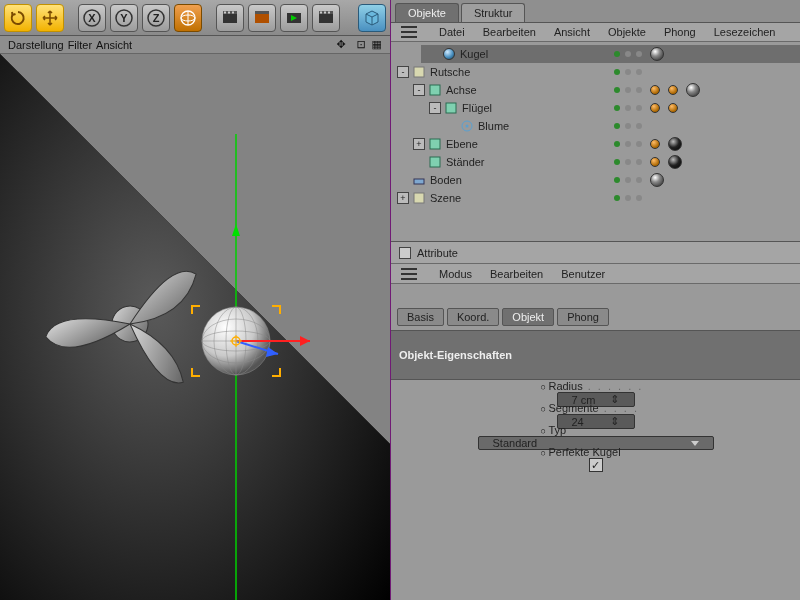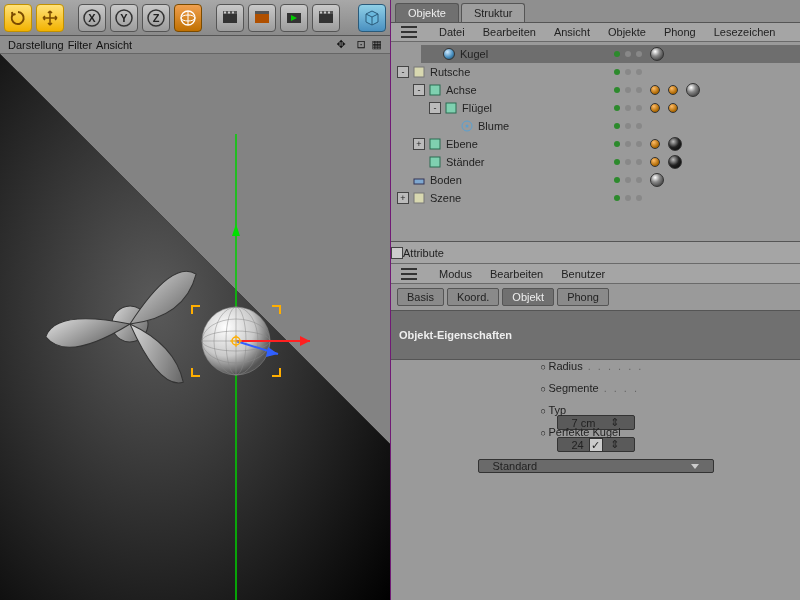--- a/index.html
+++ b/index.html
@@ -47,35 +47,35 @@
   .dot { width:6px; height:6px; border-radius:50%; }
   .dot.g { background:#2c8a2c; }
   .dot.gr { background:#888; }
   .tagcol { position:absolute; right:0; top:0; height:18px; display:flex; align-items:center; gap:8px; padding-right:6px; width:150px;}
   .tagball { width:14px; height:14px; border-radius:50%; background:radial-gradient(circle at 35% 30%, #fff, #888 40%, #222 100%); border:1px solid #333;}
   .tagball.dk { background:radial-gradient(circle at 35% 30%, #bbb, #222 50%, #000 100%);}
   .tagball.sm { width:10px; height:10px; background:radial-gradient(circle at 35% 30%, #ffbb66, #aa6600 70%);}
 
   
   .attrwrap { flex:1; display:flex; flex-direction:column; background:#9a9a9a;}
-  .attrhdr { height:22px; background:#a5a5a5; border-bottom:1px solid #6a6a6a; display:flex; align-items:center; padding:0 0; }
+  .attrhdr { height:22px; background:#a5a5a5; border-bottom:1px solid #6a6a6a; display:flex; align-items:center; padding:0 8px; gap:6px;}
   .attrhdr .chk { width:12px; height:12px; border:1px solid #444; background:#ccc;}
   .attrmenu { height:20px; background:#a5a5a5; border-bottom:1px solid #6a6a6a; display:flex; align-items:center; gap:18px; padding:0 10px;}
   .attrmenu span{cursor:pointer;}
   .attrtitle { height:22px; display:flex; align-items:center; padding:0 8px; gap:6px; background:#9a9a9a; border-bottom:1px solid #777;}
   .sphereicon { width:16px;height:16px;border-radius:50%;background:radial-gradient(circle at 35% 30%,#cfeaff,#4a90c0 55%,#16405a 100%);border:1px solid #333;}
-  .attrtabs { display:flex; gap:3px; padding:4px 6px; background:#9a9a9a;}
+  .attrtabs { display:flex; gap:3px; padding:4px 6px; background:#9a9a9a;margin-top:20px;}
   .attrtab { padding:2px 9px; background:#8a8a8a; border:1px solid #555; border-radius:2px; cursor:pointer;}
   .attrtab.active { background:#707070; color:#eee;}
   .sectionhdr { background:#707070; color:#eee; font-weight:bold; padding:18px 8px; border-top:1px solid #555; border-bottom:1px solid #555;}
   .proprow { display:flex; align-items:center; height:22px; padding:0 8px;flex-direction:column;}
   .proprow .plabel { width:110px; color:#111; }
   .proprow .plabel::before { content:"○ "; font-size:9px;}
   .proprow .dots { letter-spacing:2px; color:#666;}
-  .field { height:16px; background:#5a5a5a; border:1px solid #333; color:#eee; padding:0 14px; display:flex; align-items:center; border-radius:2px;margin-top:43px;}
+  .field { height:16px; background:#5a5a5a; border:1px solid #333; color:#eee; padding:0 14px; display:flex; align-items:center; border-radius:2px;}
   .numfield { width:78px; justify-content:space-between;}
   .selectfield { width:236px; justify-content:space-between; background:#6a6a6a;}
   .selcaret { width:0;height:0;border-left:4px solid transparent;border-right:4px solid transparent;border-top:5px solid #ccc;}
   .chkbox { width:14px;height:14px;background:#ccc;border:1px solid #333;display:flex;align-items:center;justify-content:center;font-size:11px;color:#222; cursor:pointer;}
 </style>
 </head>
 <body>
 
 <div class="root">
 

